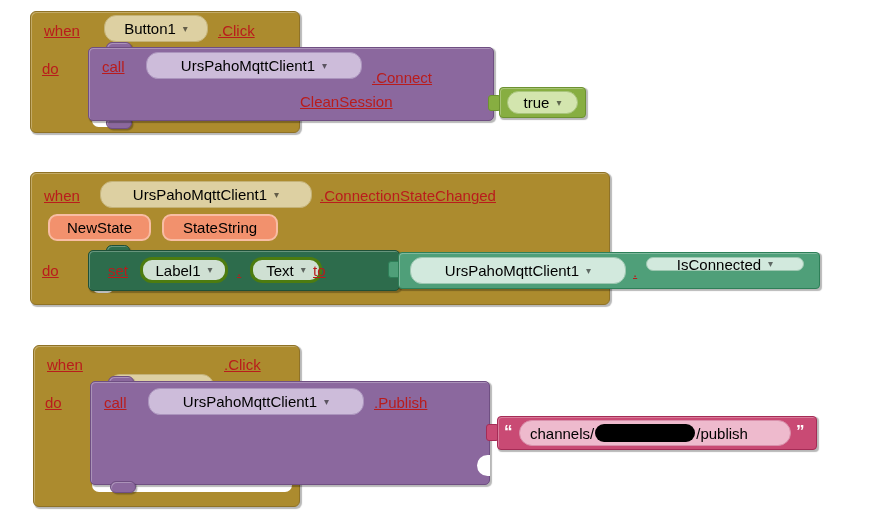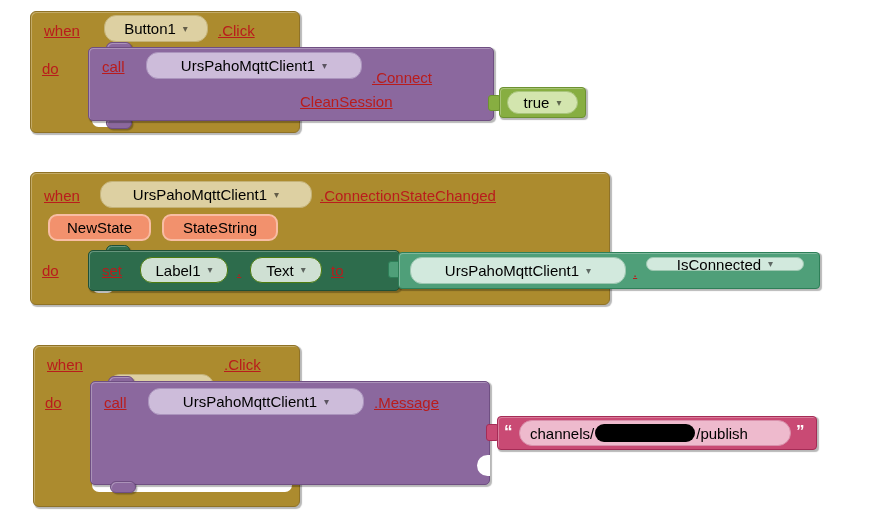--- a/index.html
+++ b/index.html
@@ -12,21 +12,21 @@
   .dgreen{background:#2d6c4c;border:1px solid #1f5038;}
   .lgreen{background:#4f9f79;border:1px solid #2e7f58;}
   .logic{background:#87ae41;border:1px solid #6d9231;border-radius:4px;}
   .pink{background:#c94a74;border:1px solid #a52c56;border-radius:4px;}
   .lbl{color:#b91c1c;white-space:nowrap;line-height:24px;text-decoration:underline;}
   .dd{display:flex;align-items:center;justify-content:center;gap:7px;border-radius:12px;
       color:#000;white-space:nowrap;cursor:pointer;}
   .dd .arr{font-size:10px;opacity:.55;line-height:1;}
   .dd-gold{background:#ddd0a2;border:1px solid #c4b277;}
   .dd-purple{background:#cdbcda;border:1px solid #ab94bd;}
-  .dd-dgreen{background:#cfe0d3;border:1px solid #4d7c0f;text-align:center;}
+  .dd-dgreen{background:#cfe0d3;border:3px solid #4d7c0f;text-align:center;}
   .dd-lgreen{background:#d2e9dd;border:1px solid #9cc7b0;}
   .dd-logic{background:#d3e5ae;border:1px solid #a9c57c;}
   .chip{background:#f2916d;border:2px solid #f8bda4;border-radius:9px;color:#000;
         display:flex;align-items:center;justify-content:center;white-space:nowrap;}
   .bump{border-radius:6px;}
   .crescent{background:#fff;border-radius:10px;}
   .ralign{text-align:left;}
   .quote{color:#fff;font-size:17px;font-weight:bold;line-height:24px;}
   .txtfield{background:#eebacd;border:1px solid #d990ab;border-radius:13px;color:#000;
             display:flex;align-items:center;padding:4px 10px;white-space:nowrap;}
@@ -83,31 +83,31 @@
   <div class="abs lbl" style="left:320px;top:184px;">.ConnectionStateChanged</div>
   <div class="abs chip" style="left:162px;top:214px;width:116px;height:27px;">
     <span>StateString</span>
   </div>
 
   <div class="abs lbl" style="left:42px;top:259px;">do</div>
 
   <div class="abs blk dgreen bump" style="left:106px;top:245px;width:24px;height:11px;"></div>
   <div class="abs crescent" style="left:92px;top:280px;width:22px;height:13px;"></div>
   <div class="abs blk dgreen" style="left:88px;top:250px;width:312px;height:41px;border-radius:5px;"></div>
-  <div class="abs lbl" style="left:102px;top:259px;">set</div>
+  <div class="abs lbl" style="left:108px;top:259px;">set</div>
   <div class="abs dd dd-dgreen" style="left:140px;top:257px;width:88px;height:26px;">
     <span>Label1</span>
     <span class="arr">▾</span>
   </div>
   <div class="abs lbl" style="left:237px;top:259px;">.</div>
   <div class="abs dd dd-dgreen" style="left:250px;top:257px;width:72px;height:26px;">
     <span>Text</span>
     <span class="arr">▾</span>
   </div>
-  <div class="abs lbl" style="left:331px;top:259px;">to</div>
+  <div class="abs lbl" style="left:313px;top:259px;">to</div>
 
   <div class="abs plug-lgreen" style="left:388px;top:261px;width:13px;height:17px;"></div>
   <div class="abs blk lgreen" style="left:398px;top:252px;width:422px;height:37px;border-radius:4px;"></div>
   <div class="abs dd dd-lgreen" style="left:410px;top:257px;width:216px;height:27px;">
     <span>UrsPahoMqttClient1</span>
     <span class="arr">▾</span>
   </div>
   <div class="abs lbl" style="left:633px;top:260px;">.</div>
   <div class="abs dd dd-lgreen" style="left:646px;top:257px;width:158px;height:14px;">
     <span>IsConnected</span>
@@ -125,21 +125,21 @@
 
   <div class="abs crescent" style="left:92px;top:478px;width:200px;height:14px;"></div>
   <div class="abs blk purple bump" style="left:108px;top:376px;width:26px;height:12px;"></div>
   <div class="abs blk purple" style="left:90px;top:381px;width:400px;height:104px;border-radius:5px;"></div>
   <div class="abs blk purple bump" style="left:110px;top:481px;width:26px;height:12px;"></div>
   <div class="abs lbl" style="left:104px;top:391px;">call</div>
   <div class="abs dd dd-purple" style="left:148px;top:388px;width:216px;height:27px;">
     <span>UrsPahoMqttClient1</span>
     <span class="arr">▾</span>
   </div>
-  <div class="abs lbl" style="left:374px;top:391px;">.Message</div>
+  <div class="abs lbl" style="left:374px;top:391px;">.Publish</div>
 
   <div class="abs plug-pink" style="left:486px;top:424px;width:13px;height:17px;"></div>
   <div class="abs blk pink" style="left:497px;top:416px;width:320px;height:34px;"></div>
   <div class="abs quote" style="left:504px;top:420px;">“</div>
   <div class="abs txtfield" style="left:519px;top:420px;width:272px;height:26px;">
     <span>channels/</span>
     <span class="redact"></span>
     <span>/publish</span>
   </div>
   <div class="abs quote" style="left:796px;top:420px;">”</div>

